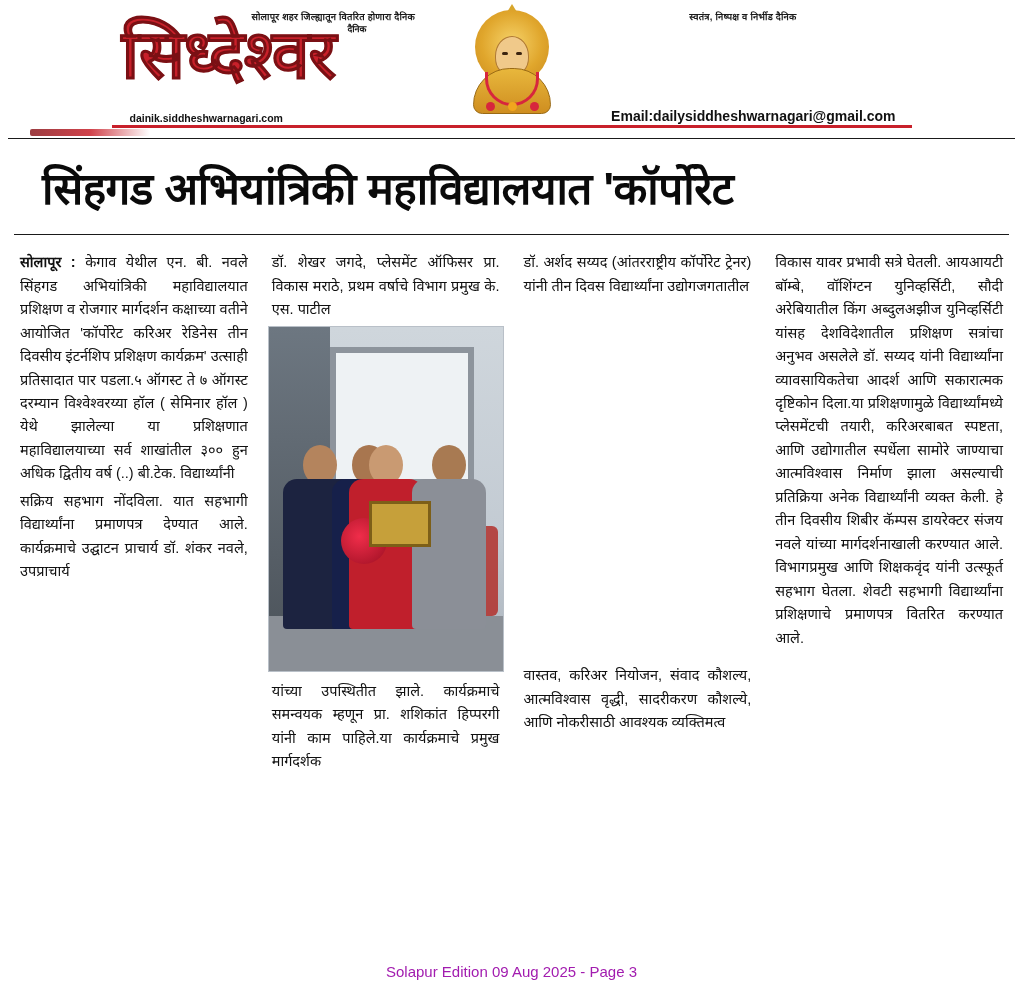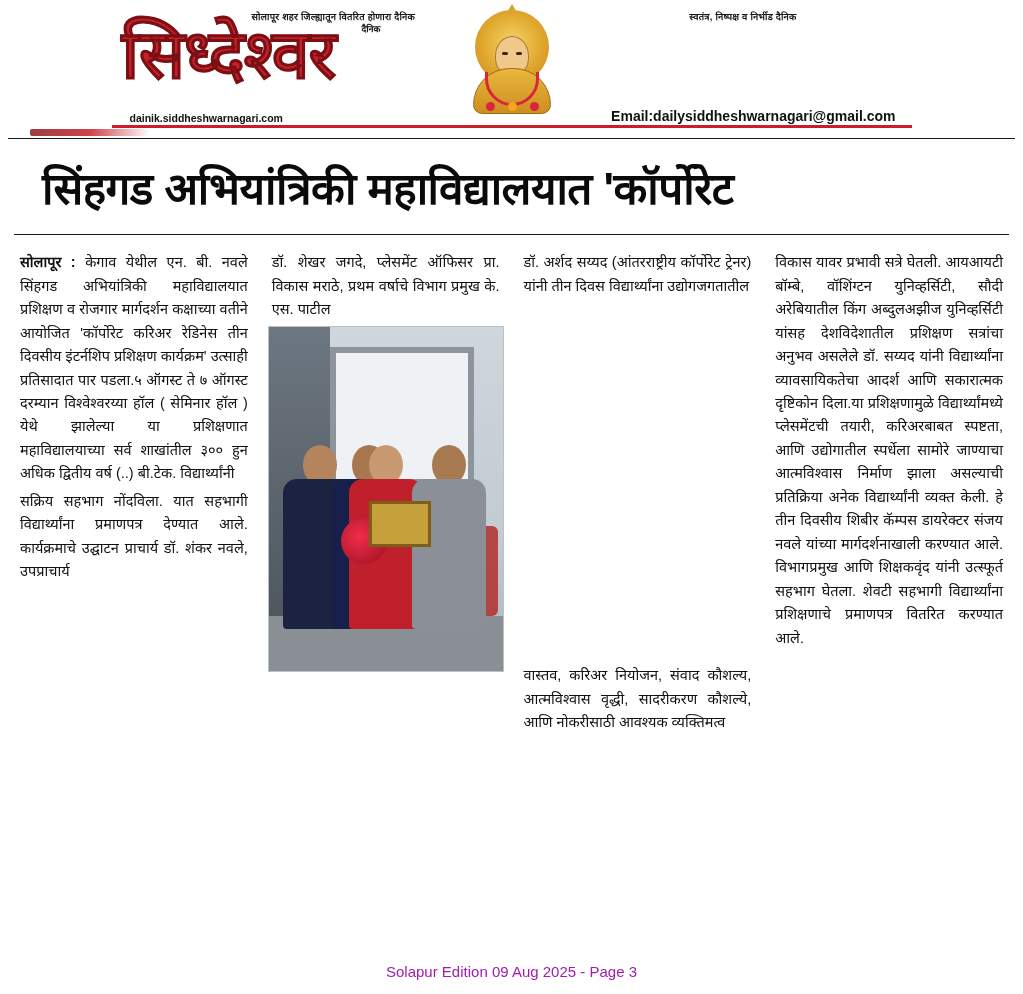--- a/index.html
+++ b/index.html
@@ -34,21 +34,21 @@
     font-size: 9.5px;
     color: #1a1a1a;
     font-weight: bold;
     letter-spacing: .2px;
     white-space: nowrap;
   }
   .mh-top-left { left: 140px; }
   .mh-top-right { right: 115px; text-align: right; }
   .mh-tiny-left {
     position: absolute;
-    top: 18px; left: 214px;
+    top: 18px; left: 200px;
     font-size: 9px; font-weight: bold; color: #111; padding-left: 36px;
   }
   .mh-word-left, .mh-word-right {
     position: absolute;
     top: 16px;
     font-size: 68px;
     font-weight: 900;
     color: #c8202a;
     letter-spacing: -1px;
     line-height: 1;
@@ -307,20 +307,21 @@
               <div class="head"></div>
               <div class="torso"></div>
             </div>
           <div class="person p4">
               <div class="head"></div>
               <div class="torso"></div>
             </div>
           <div class="bouquet"></div>
           <div class="award"></div>
         </div>
+        <p>यांच्या उपस्थितीत झाले. कार्यक्रमाचे समन्वयक म्हणून प्रा. शशिकांत हिप्परगी यांनी काम पाहिले.या कार्यक्रमाचे प्रमुख मार्गदर्शक</p>
       </div>
 
       <div class="col c3">
         <p>डॉ. अर्शद सय्यद (आंतरराष्ट्रीय कॉर्पोरेट ट्रेनर) यांनी तीन दिवस विद्यार्थ्यांना उद्योगजगतातील</p>
         <div style="height:358px"></div>
         <p>वास्तव, करिअर नियोजन, संवाद कौशल्य, आत्मविश्वास वृद्धी, सादरीकरण कौशल्ये, आणि नोकरीसाठी आवश्यक व्यक्तिमत्व</p>
       </div>
 
       <div class="col c4">
         <p>विकास यावर प्रभावी सत्रे घेतली. आयआयटी बॉम्बे, वॉशिंग्टन युनिव्हर्सिटी, सौदी अरेबियातील किंग अब्दुलअझीज युनिव्हर्सिटी यांसह देशविदेशातील प्रशिक्षण सत्रांचा अनुभव असलेले डॉ. सय्यद यांनी विद्यार्थ्यांना व्यावसायिकतेचा आदर्श आणि सकारात्मक दृष्टिकोन दिला.या प्रशिक्षणामुळे विद्यार्थ्यांमध्ये प्लेसमेंटची तयारी, करिअरबाबत स्पष्टता, आणि उद्योगातील स्पर्धेला सामोरे जाण्याचा आत्मविश्वास निर्माण झाला असल्याची प्रतिक्रिया अनेक विद्यार्थ्यांनी व्यक्त केली. हे तीन दिवसीय शिबीर कॅम्पस डायरेक्टर संजय नवले यांच्या मार्गदर्शनाखाली करण्यात आले. विभागप्रमुख आणि शिक्षकवृंद यांनी उत्स्फूर्त सहभाग घेतला. शेवटी सहभागी विद्यार्थ्यांना प्रशिक्षणाचे प्रमाणपत्र वितरित करण्यात आले.</p>

